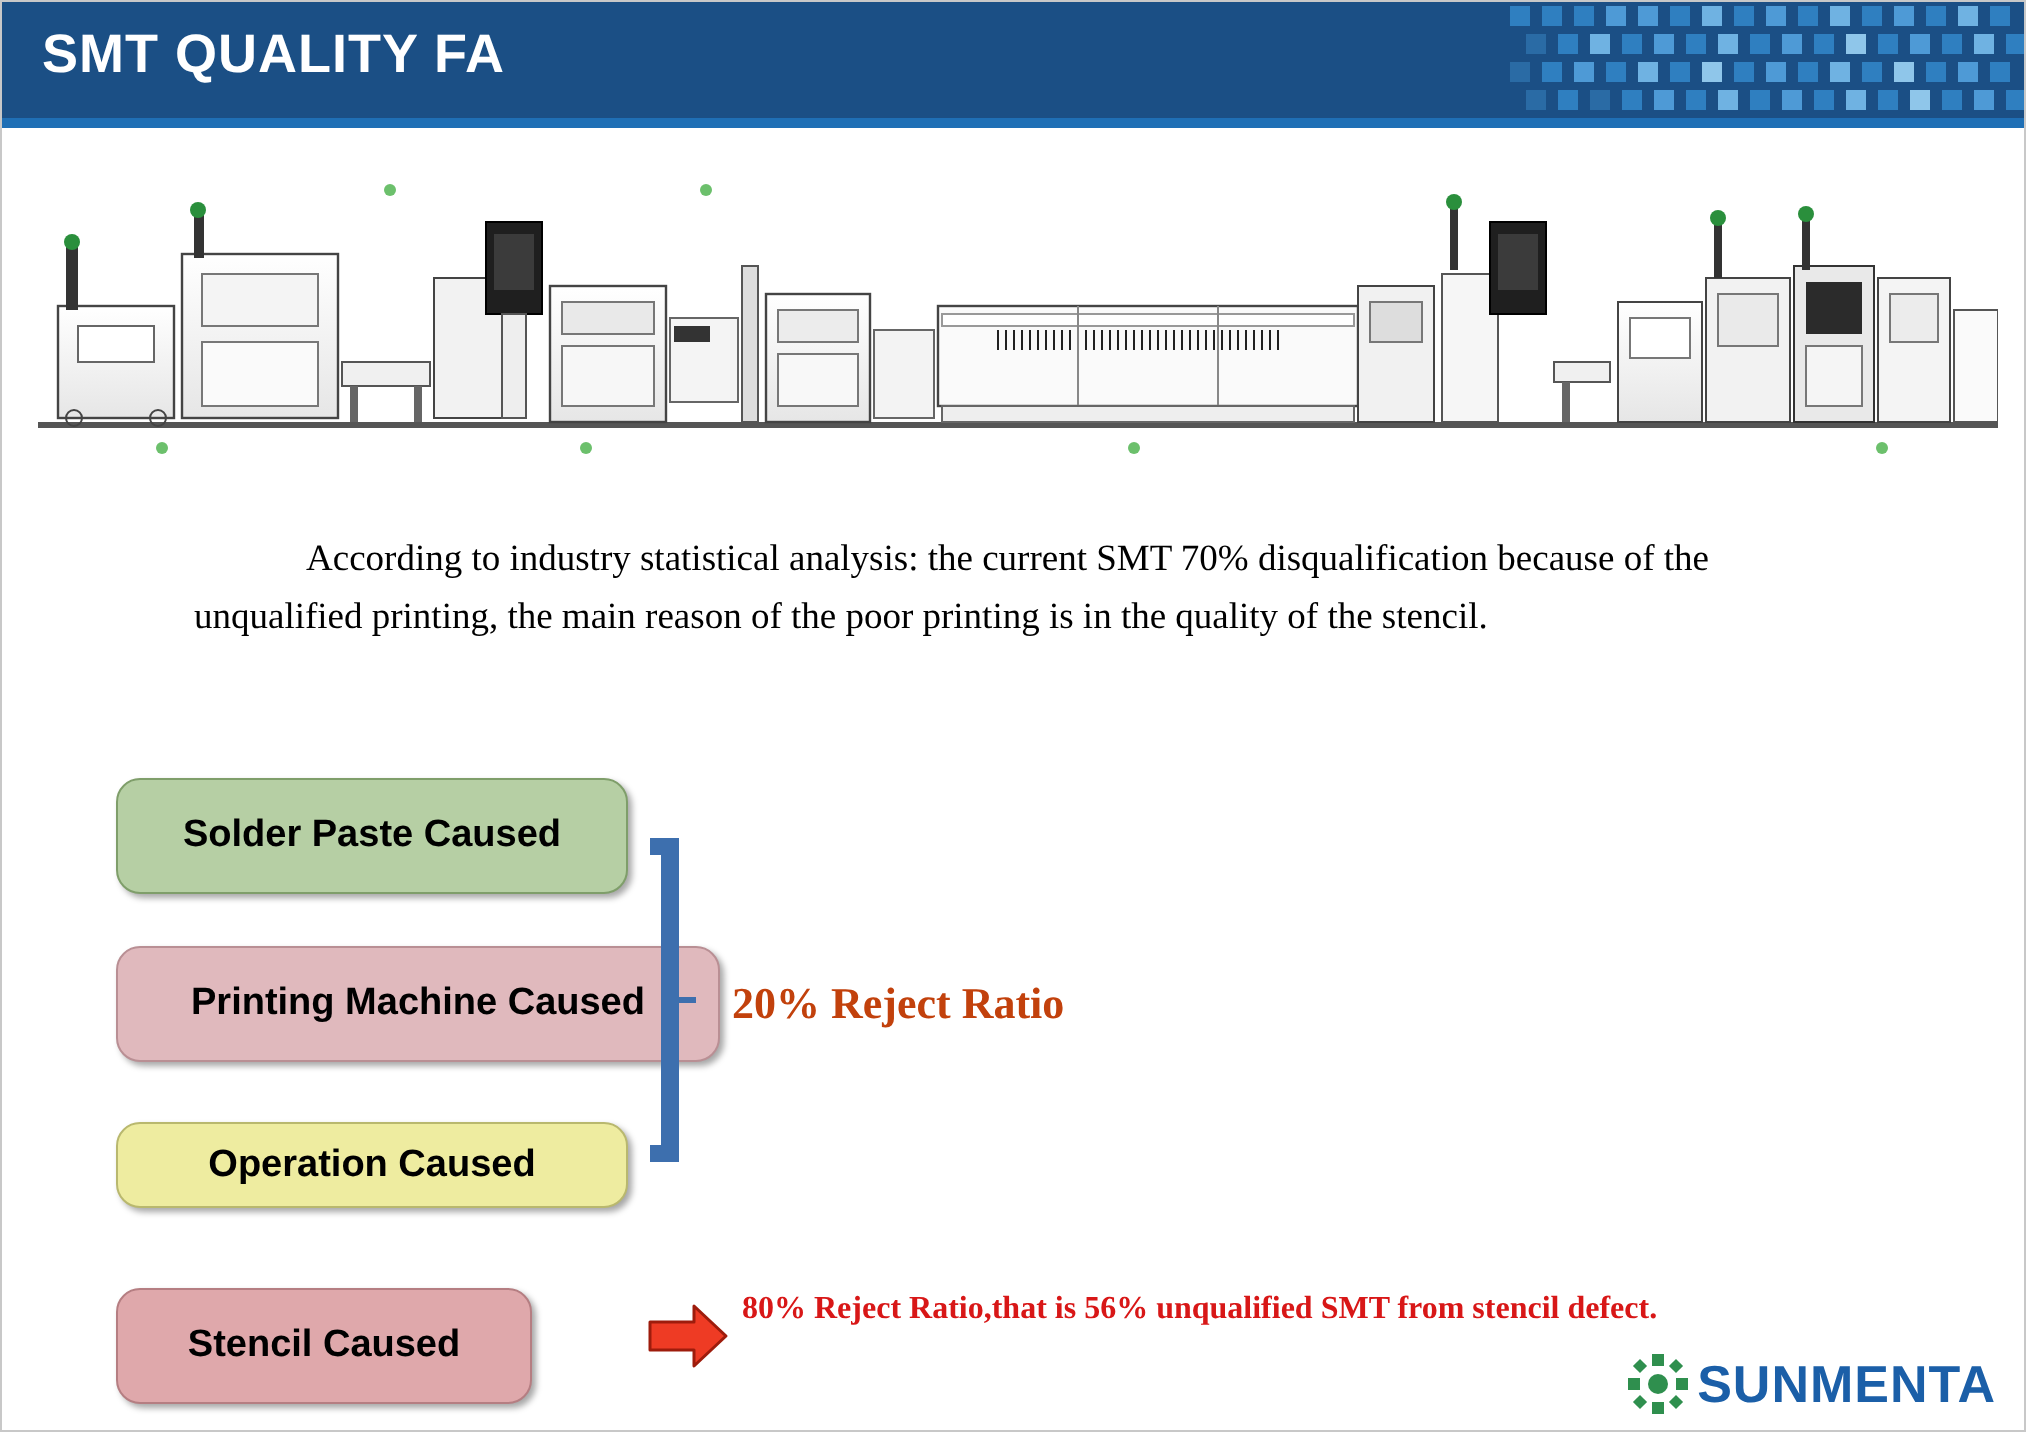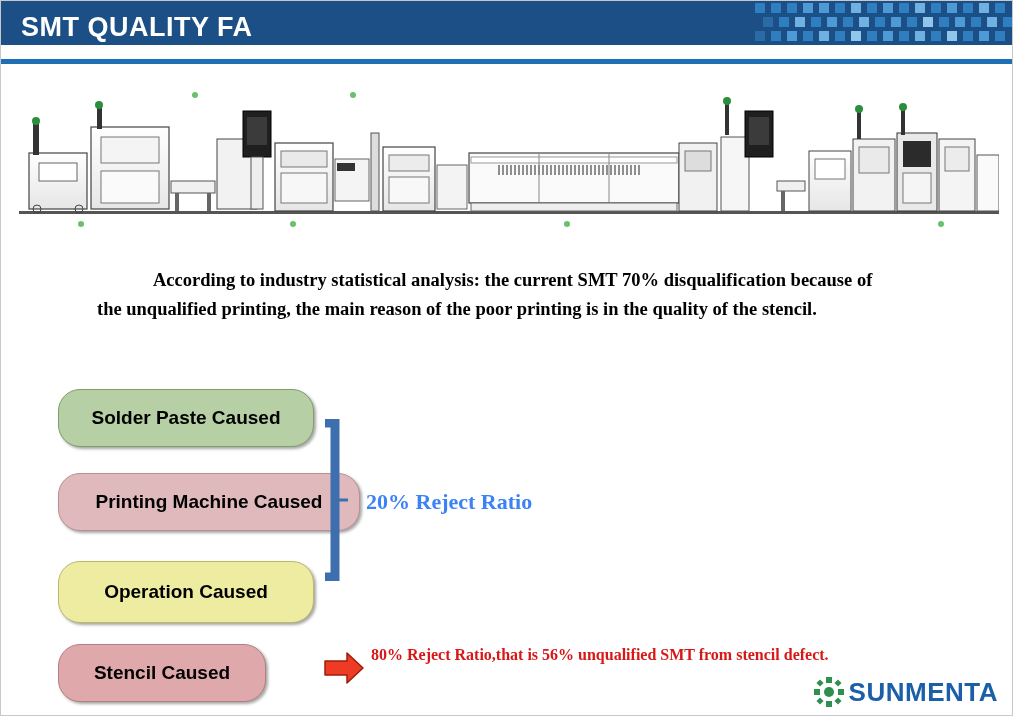--- a/index.html
+++ b/index.html
@@ -22,21 +22,21 @@
     box-sizing: border-box;
     border: 1px solid #c8c8c8;
     overflow: hidden;
   }
 
   
   .header {
     position: absolute;
     left: 0; top: 0;
     width: 1013px;
-    height: 44px;
+    height: 58px;
     background: #1b4f85;
     overflow: hidden;
   }
   .header-title {
     position: absolute;
     left: 20px;
     top: 11px;
     color: #ffffff;
     font-size: 27px;
     font-weight: bold;
@@ -68,31 +68,31 @@
   }
   .line-art svg { display: block; }
 
   
   .paragraph {
     position: absolute;
     left: 96px;
     top: 265px;
     width: 800px;
     font-family: "Liberation Serif", serif;
-    font-weight: bold;
+    font-weight: normal;
     font-size: 18.5px;
     line-height: 1.55;
     color: #000000;
   }
   .paragraph .indent { display: inline-block; width: 56px; }
 
   
   .box {
     position: absolute;
-    border-radius: 22px;
+    border-radius: 12px;
     box-sizing: border-box;
     display: flex;
     align-items: center;
     justify-content: center;
     text-align: center;
     font-family: "Liberation Sans", sans-serif;
     font-weight: bold;
     font-size: 19px;
     color: #000000;
     line-height: 1.12;
@@ -100,21 +100,21 @@
   }
   .box-green {
     left: 57px; top: 388px; width: 256px; height: 58px;
     background: #b6cfa4; border: 1.5px solid #7f9e6a;
   }
   .box-pink {
     left: 57px; top: 472px; width: 302px; height: 58px;
     background: #e0b9bd; border: 1.5px solid #b98f94;
   }
   .box-yellow {
-    left: 57px; top: 560px; width: 256px; height: 62px;
+    left: 57px; top: 560px; width: 256px; height: 43px;
     background: #eeeca0; border: 1.5px solid #b9b86e;
   }
   .box-rose {
     left: 57px; top: 643px; width: 208px; height: 58px;
     background: #dfa8ab; border: 1.5px solid #b57e82;
   }
 
   
   .bracket {
     position: absolute;
@@ -126,21 +126,21 @@
   .bracket svg { display: block; }
 
   
   .red-20 {
     position: absolute;
     left: 365px;
     top: 488px;
     font-family: "Liberation Serif", serif;
     font-weight: bold;
     font-size: 22px;
-    color: #3b82f6;
+    color: #c2410c;
   }
   .red-80 {
     position: absolute;
     left: 370px;
     top: 643px;
     width: 520px;
     font-family: "Liberation Serif", serif;
     font-weight: bold;
     font-size: 16px;
     line-height: 1.35;

